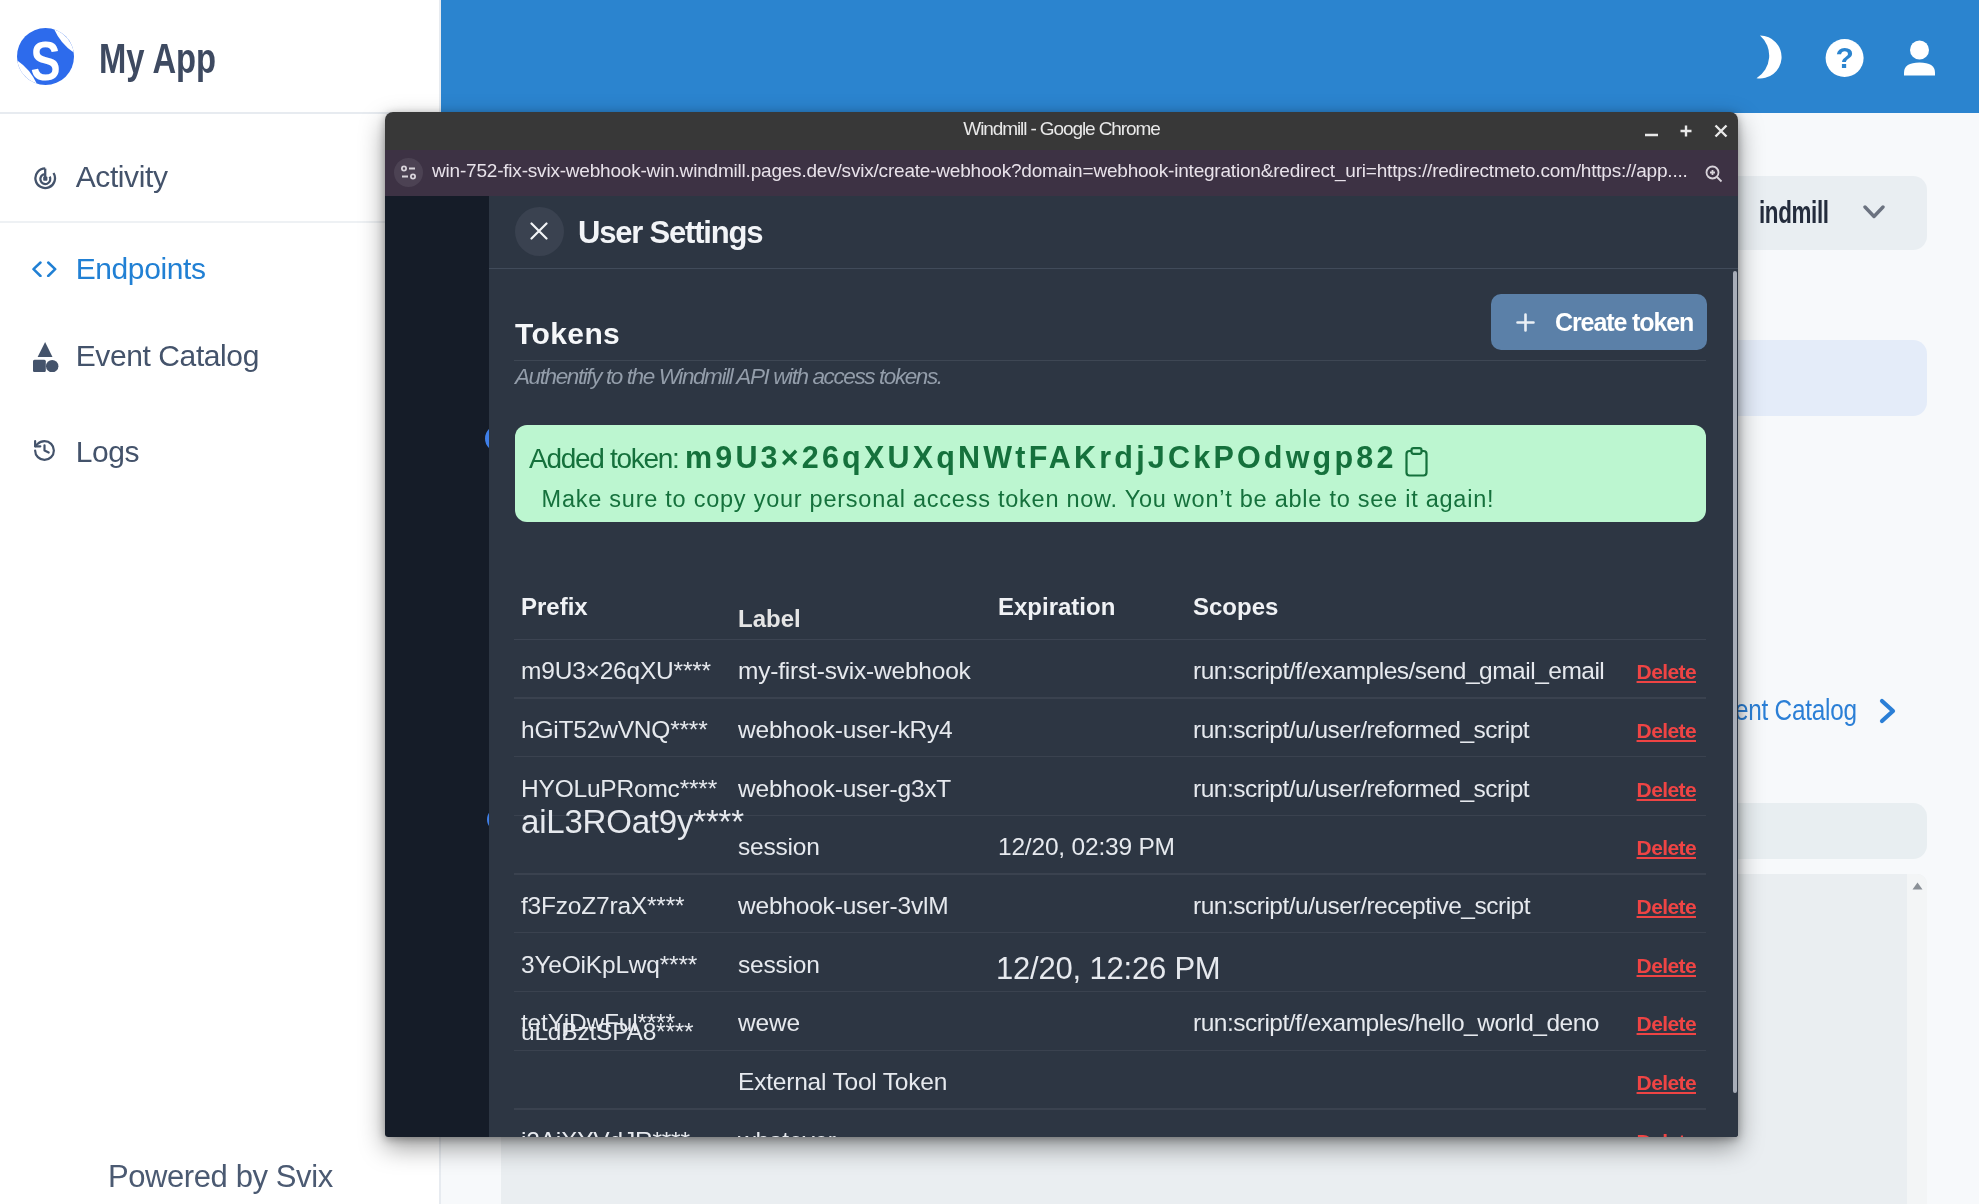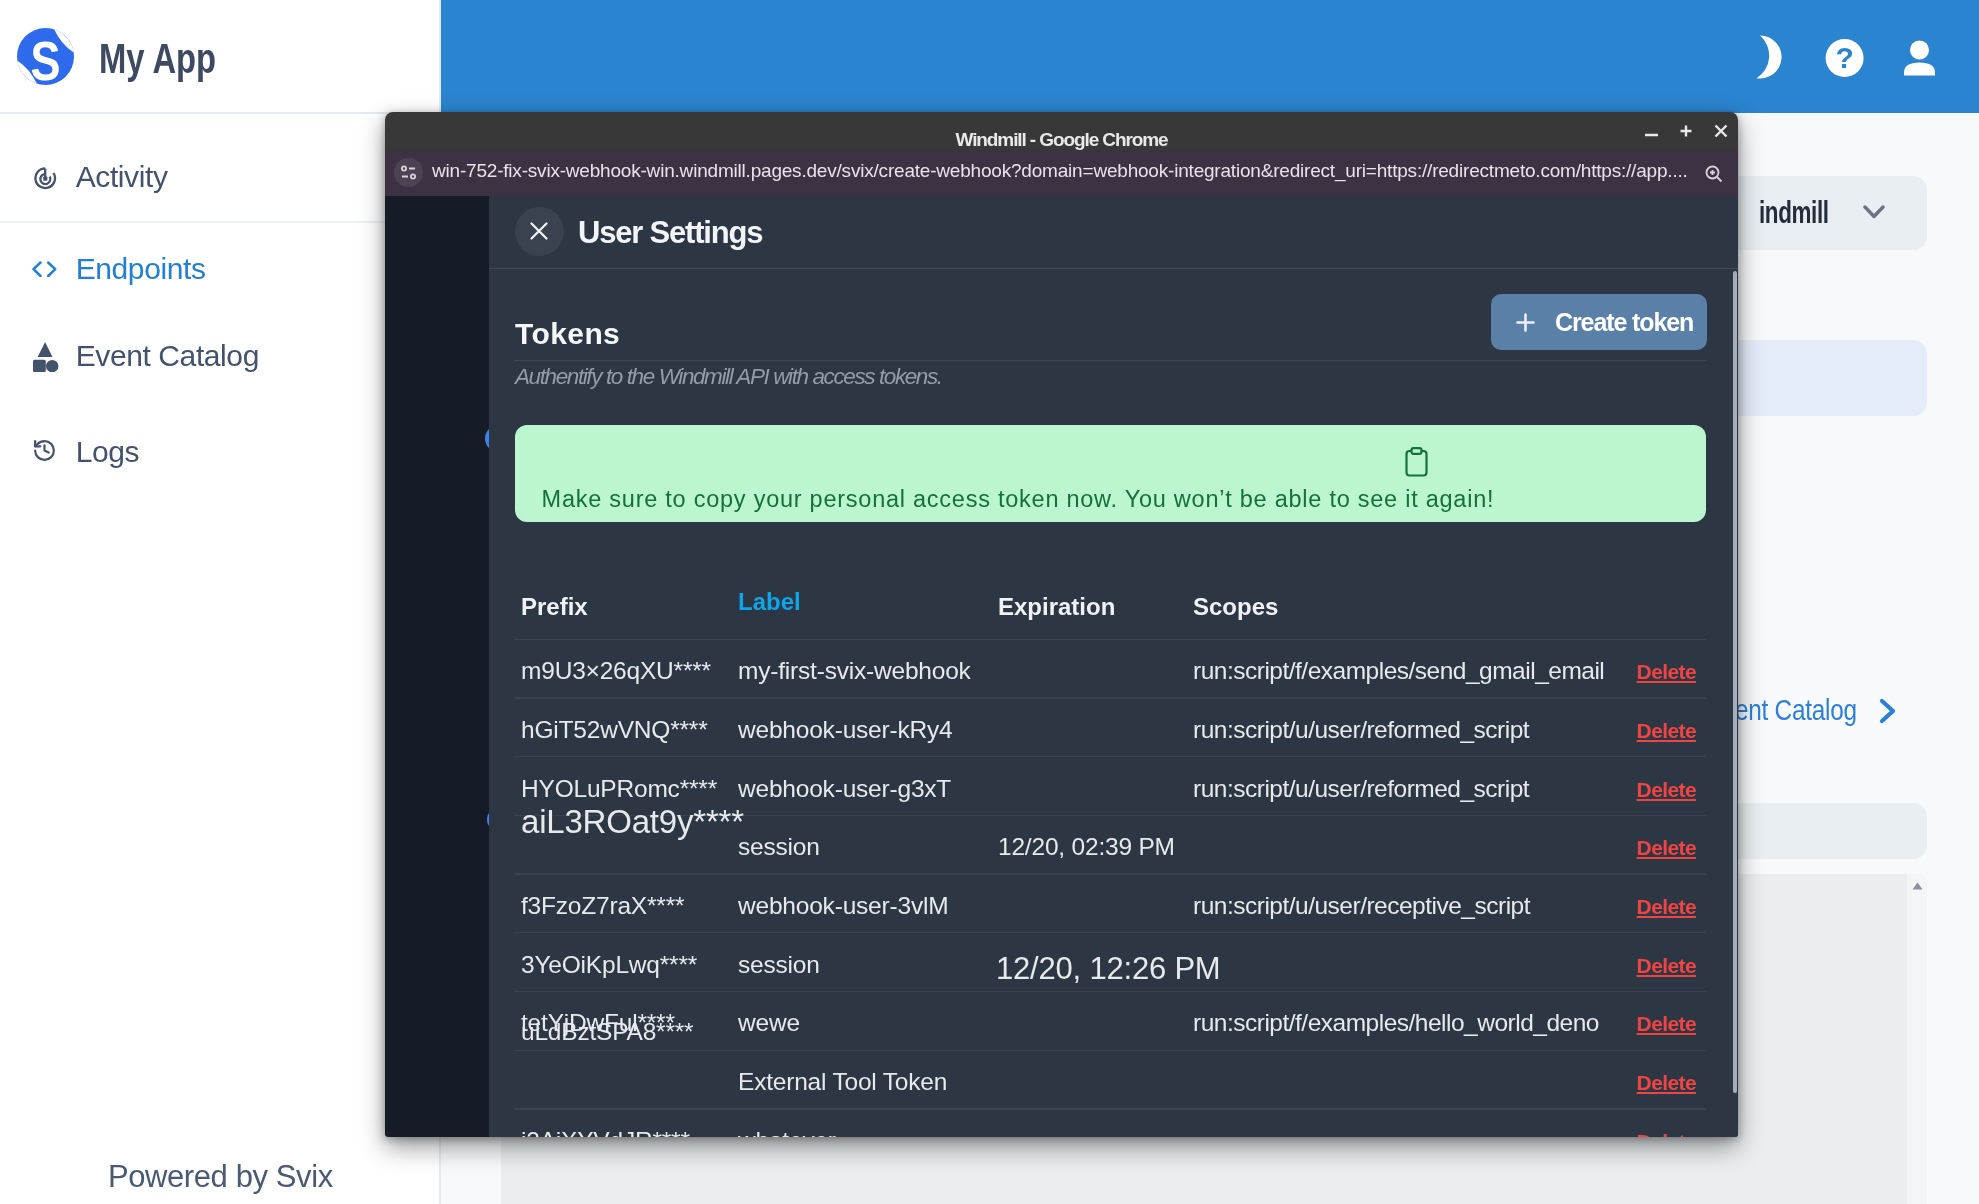--- a/index.html
+++ b/index.html
@@ -79,21 +79,21 @@
 
 <div class="abs" style="left:501px; top:874px; width:1426px; height:330px; background:#eaeef1; border-radius:10px 10px 0 0;"></div>
 <div class="abs" style="left:1907px; top:874px; width:20px; height:330px; background:#f3f5f6; border-radius:0 10px 0 0;"></div>
 <svg class="abs" style="left:1912px; top:882px;" width="11" height="8" viewBox="0 0 11 8">
     <path d="M5.5 0.5 L10.5 7.5 L0.5 7.5 Z" fill="#8a9097"></path>
   </svg>
 
 <div class="abs" style="left:385px; top:112px; width:1353px; height:1025px; border-radius:8px 8px 3px 3px; box-shadow:0 10px 26px rgba(0,0,0,0.4), 0 2px 8px rgba(0,0,0,0.3); overflow:hidden;">
 
   <div class="abs" style="left:0; top:0; width:1353px; height:38px; background:#383838;">
-    <div class="abs" style="left:0; top:11px; width:1353px; height:38px; text-align:center; line-height:33.5px; font-size:19px; font-weight:bold; color:#e9e9e9; letter-spacing:-1.1px;">Windmill - Google Chrome</div>
+    <div class="abs" style="left:0; top:0; width:1353px; height:38px; text-align:center; line-height:33.5px; font-size:19px; font-weight:normal; color:#e9e9e9; letter-spacing:-1.1px;">Windmill - Google Chrome</div>
     <svg class="abs" style="left:1258px; top:10px;" width="86" height="18" viewBox="0 0 86 18" stroke="#e9e9e9" stroke-width="2.4" fill="none">
       <path d="M2 13 L15 13"></path>
       <path d="M43 3.5 L43 14.5 M37.5 9 L48.5 9"></path>
       <path d="M72.5 3.5 L83.5 14.5 M83.5 3.5 L72.5 14.5"></path>
     </svg>
   </div>
 
   <div class="abs" style="left:0; top:38px; width:1530px; height:46px; background:#3d3244;">
     <div class="abs" style="left:9px; top:7.5px; width:29px; height:29px; border-radius:50%; background:#4c4253;"></div>
     <svg class="abs" style="left:15px; top:13.5px;" width="17" height="17" viewBox="0 0 17 17" stroke="#d8d3da" stroke-width="1.8" fill="none">
@@ -130,28 +130,29 @@
       <div class="abs" style="left:25px; top:163.7px; width:1192px; height:1.5px; background:#3e4754;"></div>
       <div class="abs" style="left:26px; top:168.1px; font-size:22.5px; font-style:italic; color:#939daa; letter-spacing:-1.4px;">Authentify to the Windmill API with access tokens.</div>
 
       <div class="abs" style="left:1002px; top:98px; width:216px; height:56px; background:#5b80a8; border-radius:10px;"></div>
       <svg class="abs" style="left:1027px; top:116.7px;" width="19" height="19" viewBox="0 0 19 19" stroke="#eaeff5" stroke-width="2.6" fill="none" stroke-linecap="round">
         <path d="M9.5 1.5 L9.5 17.5 M1.5 9.5 L17.5 9.5"></path>
       </svg>
       <div class="abs" style="left:1066px; top:112.4px; font-size:25px; font-weight:600; color:#ffffff; letter-spacing:-1.1px;">Create token</div>
 
       <div class="abs" style="left:25.9px; top:228.5px; width:1191px; height:97.5px; background:#bcf6d0; border-radius:12px;"></div>
+      <div class="abs" style="left:40px; top:244.4px; font-size:28px; color:#15713c; letter-spacing:-1.3px; white-space:nowrap;">Added token: <b style="font-size:30.5px; letter-spacing:3.2px;">m9U3×26qXUXqNWtFAKrdjJCkPOdwgp82</b></div>
       <svg class="abs" style="left:915px; top:251px;" width="25" height="30" viewBox="0 0 25 30" stroke="#15713c" stroke-width="2.2" fill="none">
         <rect x="2.5" y="4" width="20" height="24.5" rx="3"></rect>
         <rect x="7.5" y="1.2" width="10" height="5.6" rx="2" fill="#bcf6d0"></rect>
       </svg>
       <div class="abs" style="left:52.6px; top:289.7px; font-size:23.5px; color:#15713c; letter-spacing:0.75px;">Make sure to copy your personal access token now. You won’t be able to see it again!</div>
 
       <div class="abs" style="left:32px; top:397.3px; font-size:24px; font-weight:bold; color:#f0f2f5;">Prefix</div>
-      <div class="abs" style="left:249px; top:392px; font-size:24px; font-weight:bold; color:#0ea5e9;">Label</div>
+      <div class="abs" style="left:249px; top:409px; font-size:24px; font-weight:bold; color:#e5e5e5;">Label</div>
       <div class="abs" style="left:509px; top:397.3px; font-size:24px; font-weight:bold; color:#f0f2f5;">Expiration</div>
       <div class="abs" style="left:704px; top:397.3px; font-size:24px; font-weight:bold; color:#f0f2f5;">Scopes</div>
       <div class="abs" style="left:25px; top:442.6px; width:1192px; height:1.4px; background:#3c4452;"></div>
 
       <div class="abs" style="left:32px; top:461.2px; font-size:24.5px; color:#e6e9ee; letter-spacing:-0.2px;">m9U3×26qXU****</div>
       <div class="abs" style="left:249px; top:461.2px; font-size:24.5px; color:#e6e9ee; letter-spacing:-0.2px;">my-first-svix-webhook</div>
       <div class="abs" style="left:704px; top:461.2px; font-size:24.5px; color:#e6e9ee; letter-spacing:-0.5px;">run:script/f/examples/send_gmail_email</div>
       <div class="abs" style="right:42px; top:464.1px; font-size:21px; font-weight:bold; color:#ef4444; text-decoration:underline; letter-spacing:-0.6px;">Delete</div>
       <div class="abs" style="left:25px; top:501.3px; width:1192px; height:1.4px; background:#3a424f;"></div>
       <div class="abs" style="left:32px; top:519.9px; font-size:24.5px; color:#e6e9ee; letter-spacing:-0.2px;">hGiT52wVNQ****</div>

